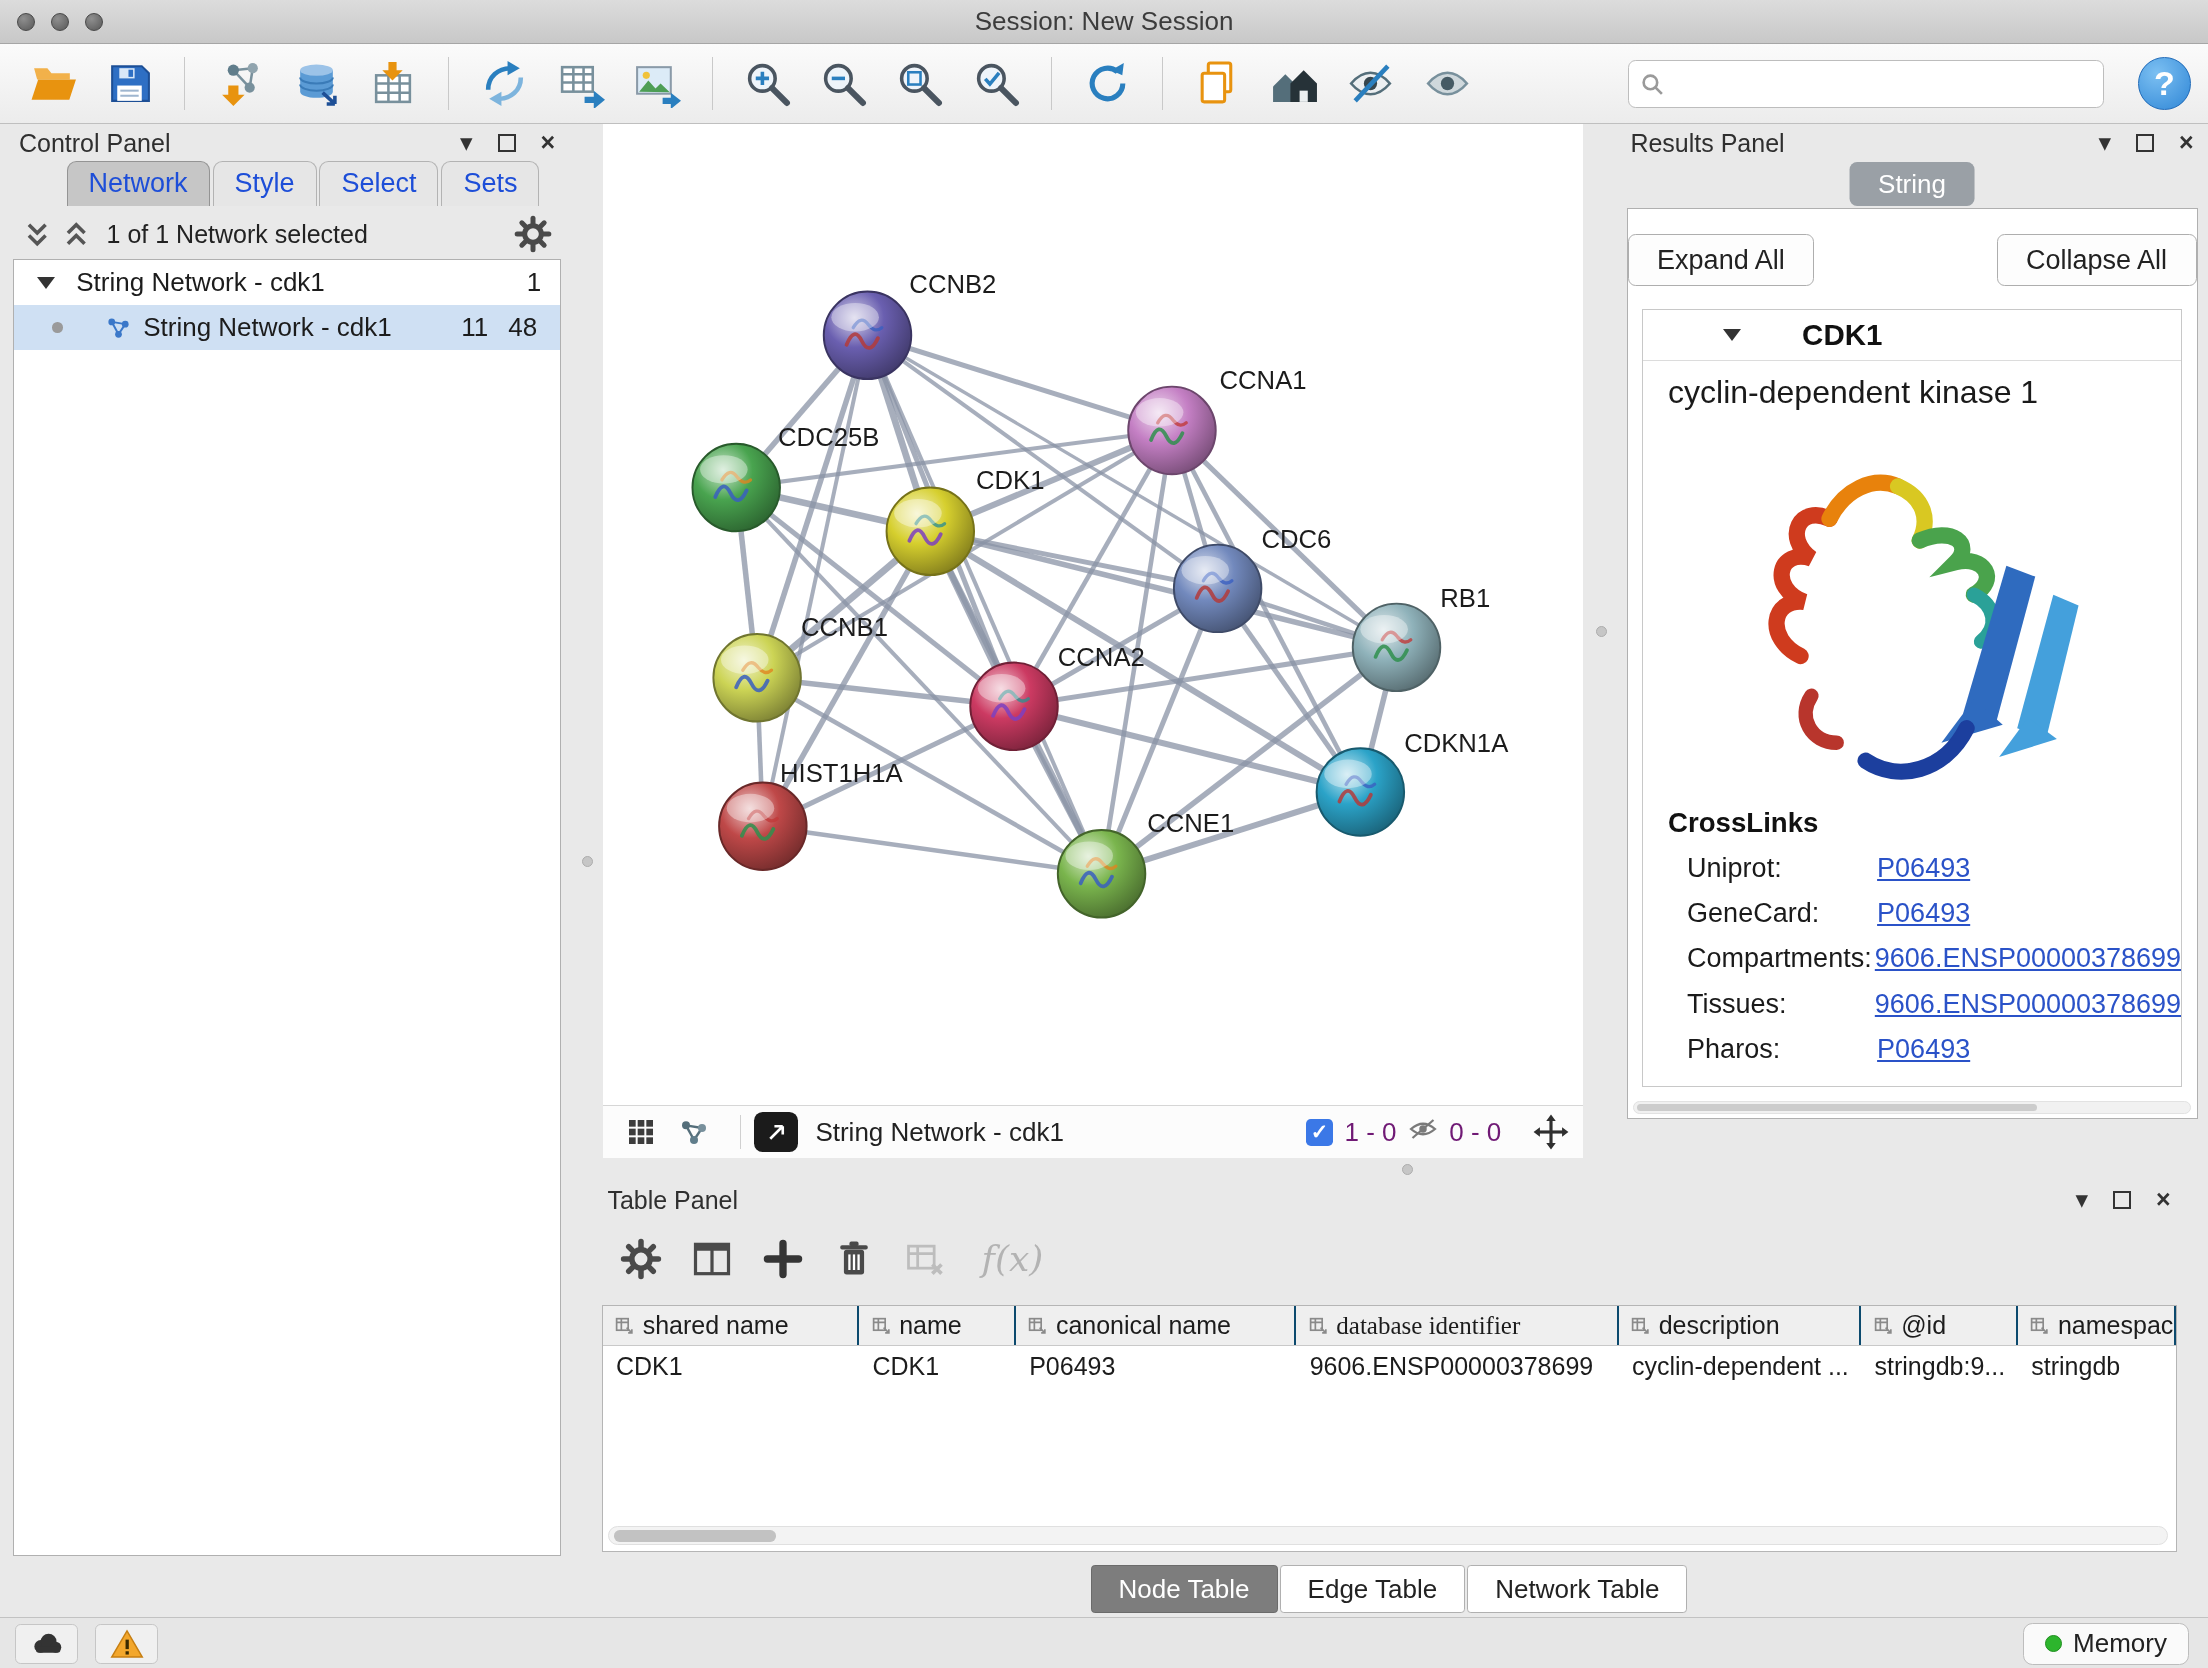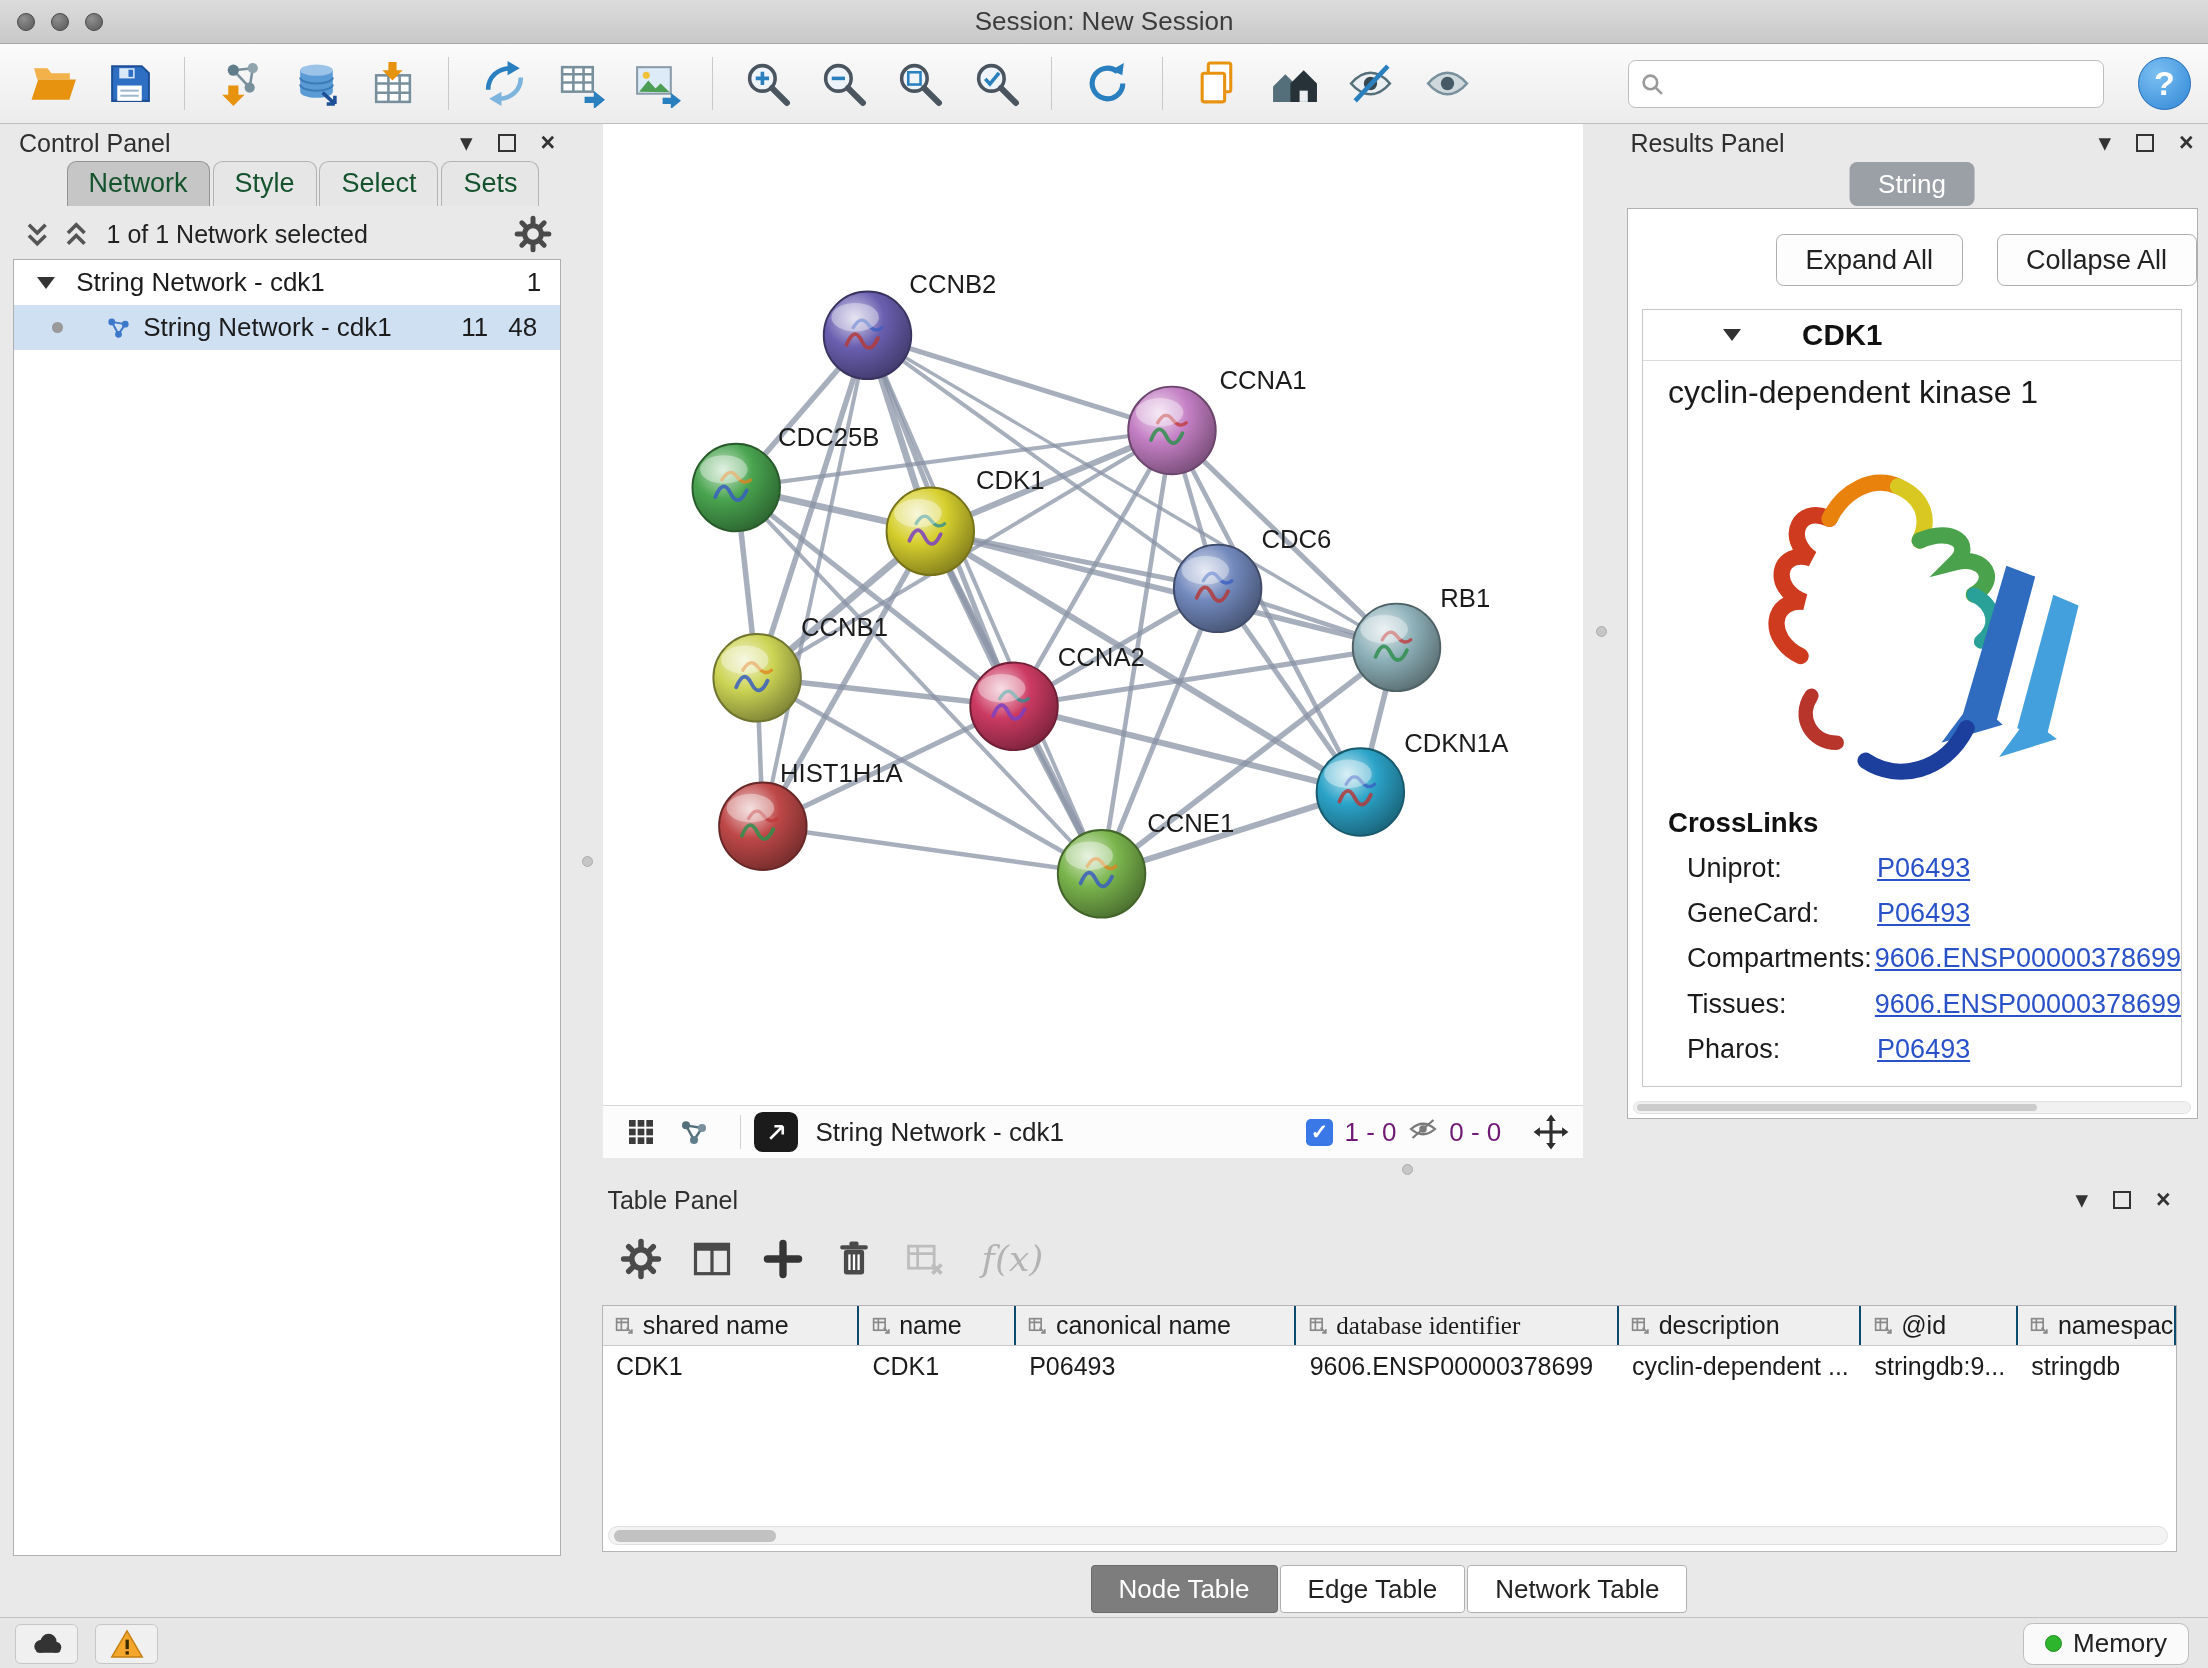--- a/index.html
+++ b/index.html
@@ -20,21 +20,21 @@
 .help-btn{position:absolute;left:2138px;top:13.3px;width:53px;height:53px;border-radius:50%;background:radial-gradient(circle at 35% 30%,#7cc0f2,#2f86d6);color:#fff;font-size:34px;font-weight:bold;display:flex;align-items:center;justify-content:center;border:1px solid #1f6ab8}
 
 .panel-header{height:34px;display:flex;align-items:center;font-size:25px;color:#2f2f2f;padding:0 11.4px;position:relative}
 .win-icons{position:absolute;right:11.4px;top:1.9px;display:flex;gap:25px;align-items:center;height:30px}
 .wi{font-size:25px;color:#333;line-height:1}
 .wi-sq{width:18px;height:18px;border:2.9px solid #333}
 .tri-down{width:0;height:0;border-left:9.5px solid transparent;border-right:9.5px solid transparent;border-top:12.4px solid #333;display:inline-block}
 
 .control-panel{position:absolute;left:7.6px;top:126px;width:559px;height:1480px}
 .cp-tabs{position:absolute;left:59px;top:34px;height:46px;display:flex;align-items:flex-end}
-.tab{font-size:27px;padding:6.7px 21px;border:1px solid #b3b3b3;border-bottom:none;border-radius:9.5px 9.5px 0 0;background:#e6e6e6;margin-right:2.9px;color:#14532d}
+.tab{font-size:27px;padding:6.7px 21px;border:1px solid #b3b3b3;border-bottom:none;border-radius:9.5px 9.5px 0 0;background:#e6e6e6;margin-right:2.9px;color:#1d4ed8}
 .tab-selected{background:#c6c6c6;border-color:#949494}
 .cp-selrow{position:absolute;left:0;top:84px;width:559px;height:49px;display:flex;align-items:center}
 .chevrons{margin-left:15px;display:flex;gap:11.4px;align-items:center}
 .sel-text{position:absolute;left:99px;width:354px;font-size:25px;color:#222}
 .cp-gear{position:absolute;right:13.3px;top:3.8px}
 .cp-tree{position:absolute;left:5.7px;top:133px;width:548px;height:1297px;background:#fff;border:1px solid #b0b0b0}
 .tree-row{height:45px;display:flex;align-items:center;font-size:26px;position:relative;color:#1c1c1c}
 .tree-row.selected{background:#cfe0f3}
 .t-tri{margin-left:23px}
 .t-lab1{margin-left:21px}
@@ -56,21 +56,21 @@
 .nb-right{margin-left:auto;display:flex;align-items:center;gap:11.4px;padding-right:13.3px}
 .nb-check{width:27px;height:27px;border-radius:4.8px;background:#3b78e7;color:#fff;font-size:21px;font-weight:bold;display:flex;align-items:center;justify-content:center}
 .nb-count{color:#701a75}
 .nb-eye svg{width:30px;height:30px}
 .nb-move{margin-left:19px;display:flex}
 .nb-move svg{width:38px;height:38px}
 
 .results-panel{position:absolute;left:1619px;top:126px;width:586px;height:1050px}
 .rp-badge{position:absolute;left:50%;transform:translateX(-50%);top:36px;padding:6.7px 28.5px;background:#9aa0a6;color:#fff;border-radius:7.6px;font-size:26px}
 .rp-card{position:absolute;left:7.6px;top:82px;width:571px;height:911px;background:#fff;border:1px solid #b0b0b0}
-.rp-buttons{display:flex;justify-content:flex-end;gap:34px;margin-top:25px}
+.rp-buttons{display:flex;justify-content:space-between;gap:34px;margin-top:25px}
 .rp-btn{font-size:27px;padding:9.5px 28.5px;border:1px solid #aeaeae;border-radius:7.6px;background:#fdfdfd;color:#222}
 .rp-section{margin:23px auto 0;width:540px;height:778px;border:1px solid #c8c8c8;position:relative;overflow:hidden}
 .rp-sec-header{height:51px;border-bottom:1px solid #dcdcdc;display:flex;align-items:center;gap:61px;padding-left:80px}
 .rp-gene{font-size:29.5px;font-weight:bold;color:#111}
 .rp-desc{font-size:32px;margin:13.3px 0 0 25px;color:#1a1a1a}
 .rp-protein{display:block;margin:13.3px auto 0}
 .rp-cross-title{font-size:27.6px;font-weight:bold;margin:21px 0 0 25px;color:#111}
 .cl-row{display:flex;font-size:27px;margin:14.3px 0 0 44px;align-items:baseline}
 .cl-label{width:190px;color:#1a1a1a}
 .cl-link{color:#2a52c8;text-decoration:underline;cursor:pointer}

